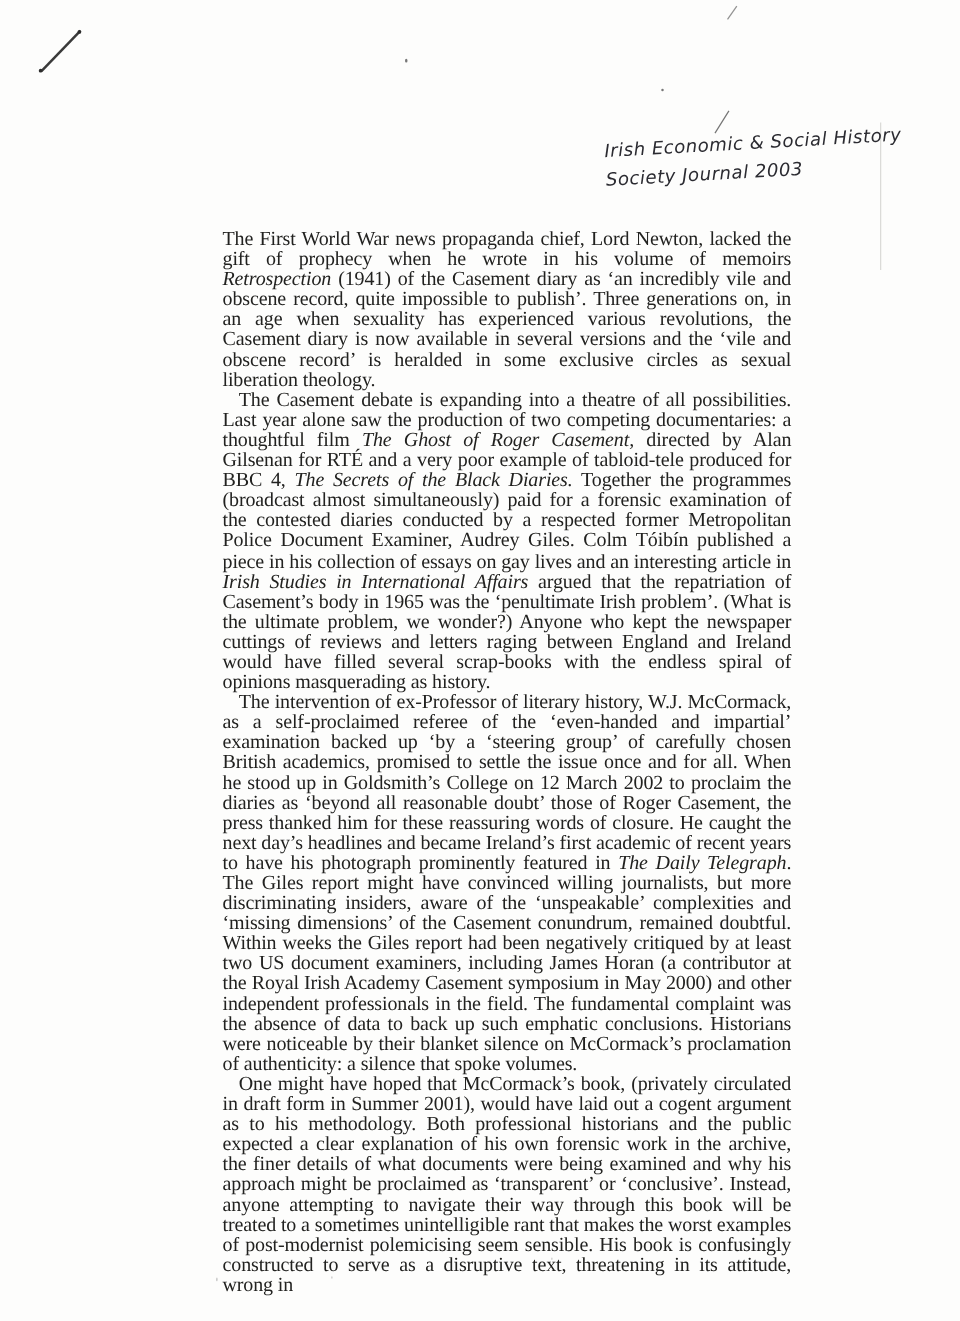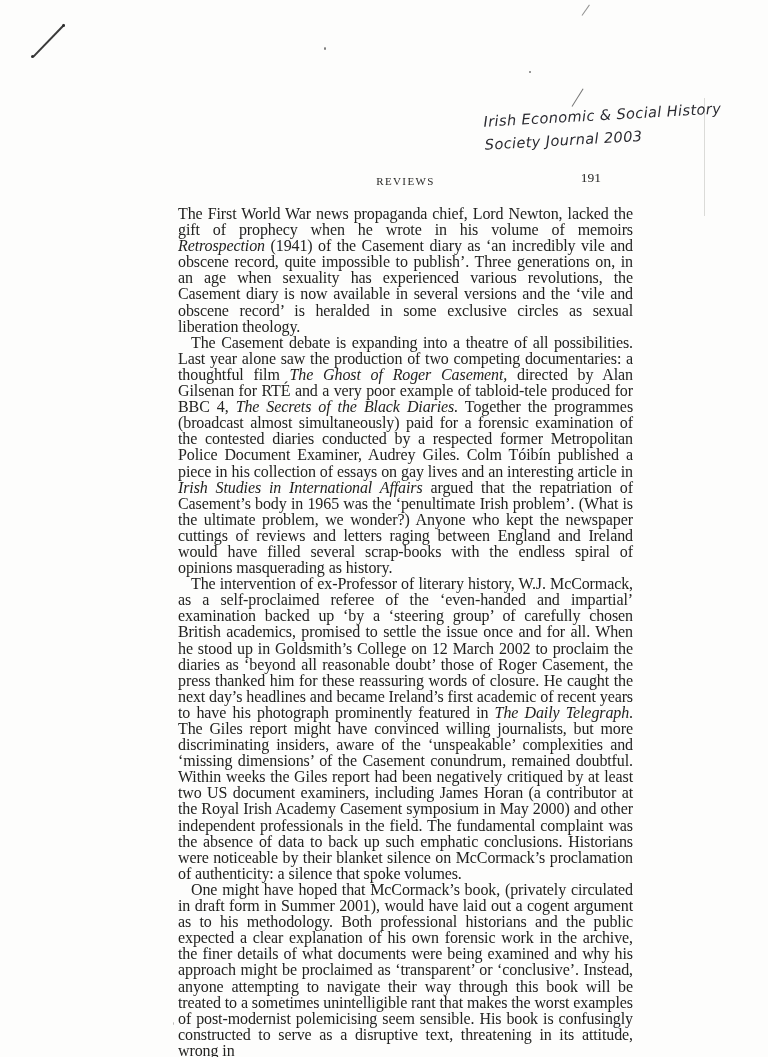--- a/index.html
+++ b/index.html
@@ -82,24 +82,20 @@
   <div class="speck" style="left:265px;top:1021px;width:1px;height:2px;opacity:.4;"></div>
   <div class="speck" style="left:441px;top:1006px;width:1px;height:2px;opacity:.4;"></div>
 
   <div class="handwriting">
     <div>Irish Economic &amp; Social History</div>
     <div>Society Journal   2003</div>
   </div>
 
   <div class="content">
 
-    <div class="header-row">
-      <div class="running-head">REVIEWS</div>
-      <div class="page-number">191</div>
-    </div>
 
     <div id="citations">
       </div>
 
     <div id="body-text">
         <p class="para"><span>The First World War news propaganda chief, Lord Newton, lacked the gift of prophecy when he wrote in his volume of memoirs </span><i>Retrospection</i><span> (1941) of the Casement diary as ‘an incredibly vile and obscene record, quite impossible to publish’. Three generations on, in an age when sexuality has experienced various revolutions, the Casement diary is now available in several versions and the ‘vile and obscene record’ is heralded in some exclusive circles as sexual liberation theology.</span></p>
         <p class="para indent"><span>The Casement debate is expanding into a theatre of all possibilities. Last year alone saw the production of two competing documentaries: a thoughtful film </span><i>The Ghost of Roger Casement,</i><span> directed by Alan Gilsenan for RTÉ and a very poor example of tabloid-tele produced for BBC 4, </span><i>The Secrets of the Black Diaries.</i><span> Together the programmes (broadcast almost simultaneously) paid for a forensic examination of the contested diaries conducted by a respected former Metropolitan Police Document Examiner, Audrey Giles. Colm Tóibín published a piece in his collection of essays on gay lives and an interesting article in </span><i>Irish Studies in International Affairs</i><span> argued that the repatriation of Casement’s body in 1965 was the ‘penultimate Irish problem’. (What is the ultimate problem, we wonder?) Anyone who kept the newspaper cuttings of reviews and letters raging between England and Ireland would have filled several scrap-books with the endless spiral of opinions masquerading as history.</span></p>
         <p class="para indent"><span>The intervention of ex-Professor of literary history, W.J. McCormack, as a self-proclaimed referee of the ‘even-handed and impartial’ examination backed up ‘by a ‘steering group’ of carefully chosen British academics, promised to settle the issue once and for all. When he stood up in Goldsmith’s College on 12 March 2002 to proclaim the diaries as ‘beyond all reasonable doubt’ those of Roger Casement, the press thanked him for these reassuring words of closure. He caught the next day’s headlines and became Ireland’s first academic of recent years to have his photograph prominently featured in </span><i>The Daily Telegraph</i><span>. The Giles report might have convinced willing journalists, but more discriminating insiders, aware of the ‘unspeakable’ complexities and ‘missing dimensions’ of the Casement conundrum, remained doubtful. Within weeks the Giles report had been negatively critiqued by at least two US document examiners, including James Horan (a contributor at the Royal Irish Academy Casement symposium in May 2000) and other independent professionals in the field. The fundamental complaint was the absence of data to back up such emphatic conclusions. Historians were noticeable by their blanket silence on McCormack’s proclamation of authenticity: a silence that spoke volumes.</span></p>
         <p class="para indent"><span>One might have hoped that McCormack’s book, (privately circulated in draft form in Summer 2001), would have laid out a cogent argument as to his methodology. Both professional historians and the public expected a clear explanation of his own forensic work in the archive, the finer details of what documents were being examined and why his approach might be proclaimed as ‘transparent’ or ‘conclusive’. Instead, anyone attempting to navigate their way through this book will be treated to a sometimes unintelligible rant that makes the worst examples of post-modernist polemicising seem sensible. His book is confusingly constructed to serve as a disruptive text, threatening in its attitude, wrong in</span></p>
       </div>

